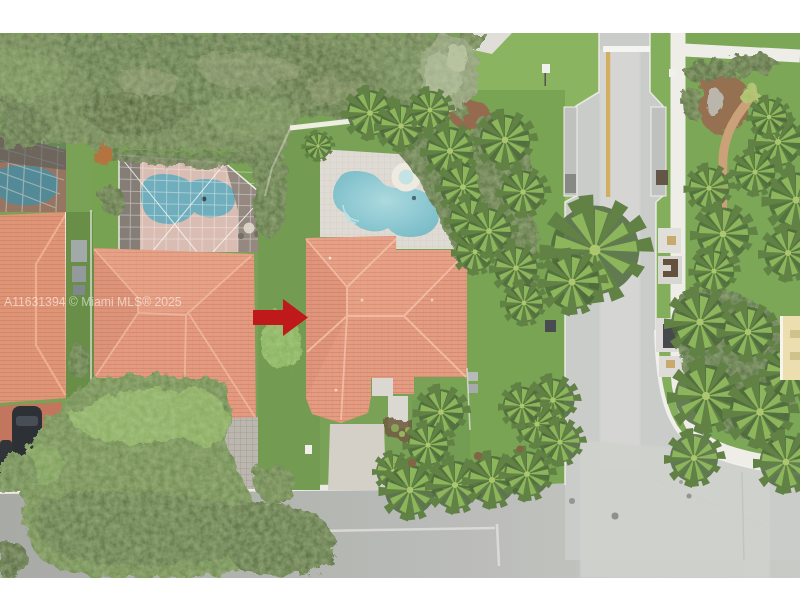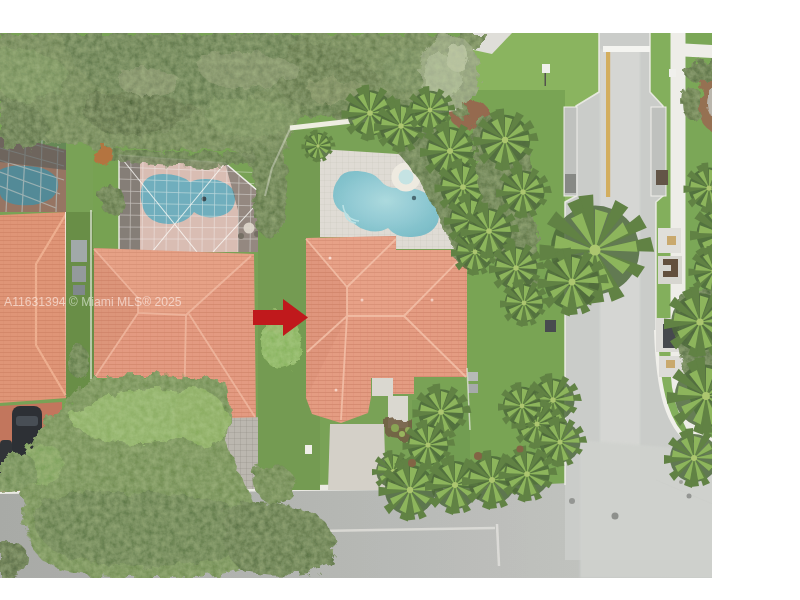--- a/index.html
+++ b/index.html
@@ -1,16 +1,16 @@
 <!DOCTYPE html>
 <html><head>
 <meta charset="utf-8">
 <style>
   html,body{margin:0;padding:0;background:#fff;}
-  #stage{position:relative;width:712px;height:600px;overflow:hidden;background:#fff;
+  #stage{position:relative;width:800px;height:600px;overflow:hidden;background:#fff;
          font-family:"Liberation Sans",sans-serif;}
   #stage svg{filter:saturate(0.93) brightness(1.03);}
 </style>
 </head>
 <body>
 <div id="stage">
 <svg width="800" height="600" viewBox="0 0 800 600" xmlns="http://www.w3.org/2000/svg">
 <defs>
   <filter id="rough" x="-20%" y="-20%" width="140%" height="140%">
     <feTurbulence type="fractalNoise" baseFrequency="0.07" numOctaves="3" seed="7" result="n"></feTurbulence>

